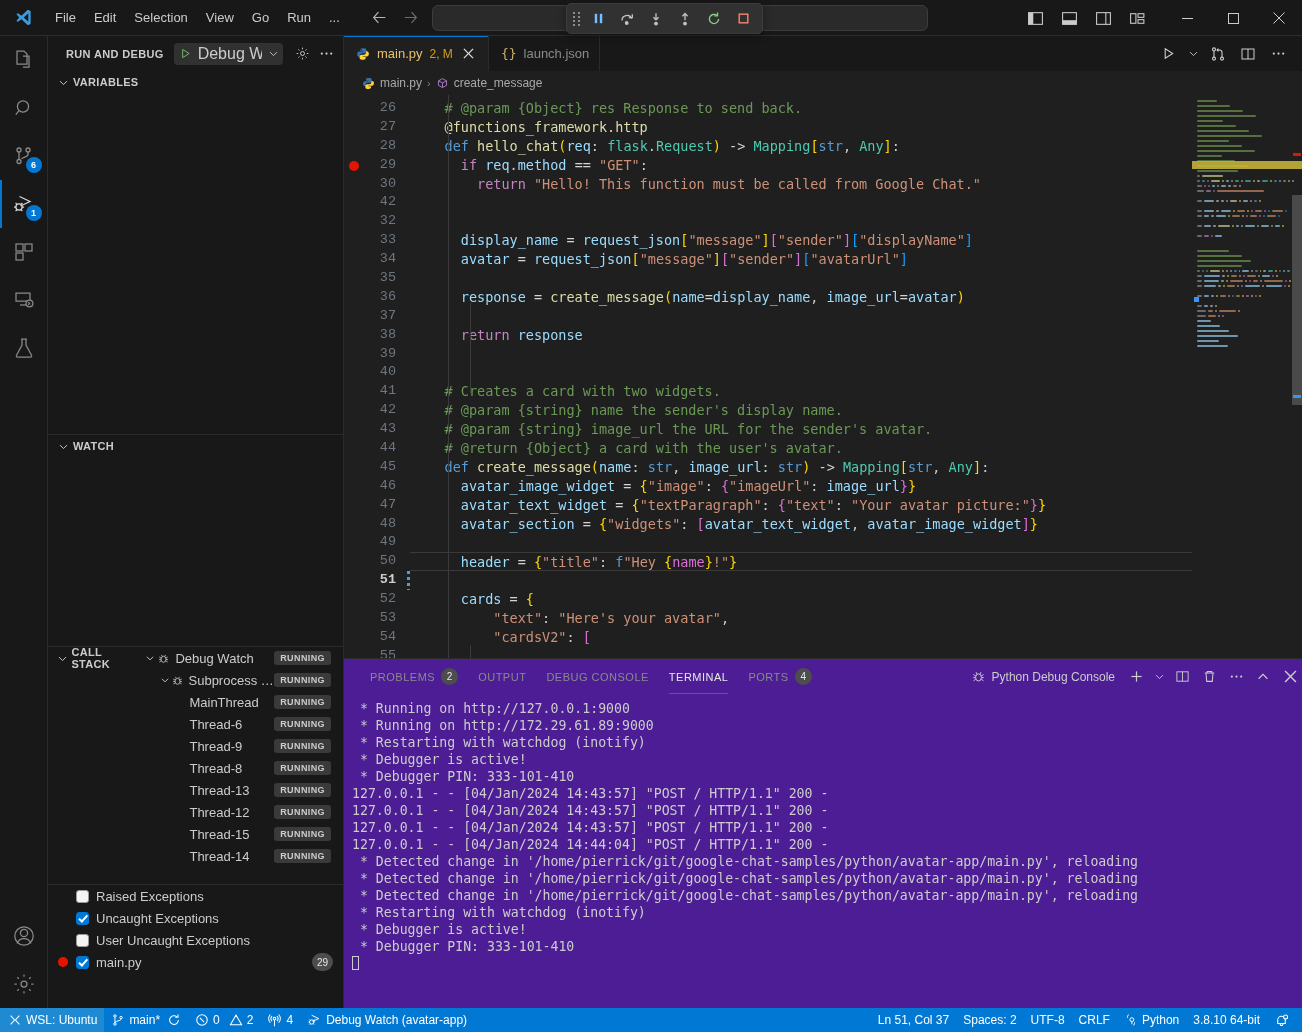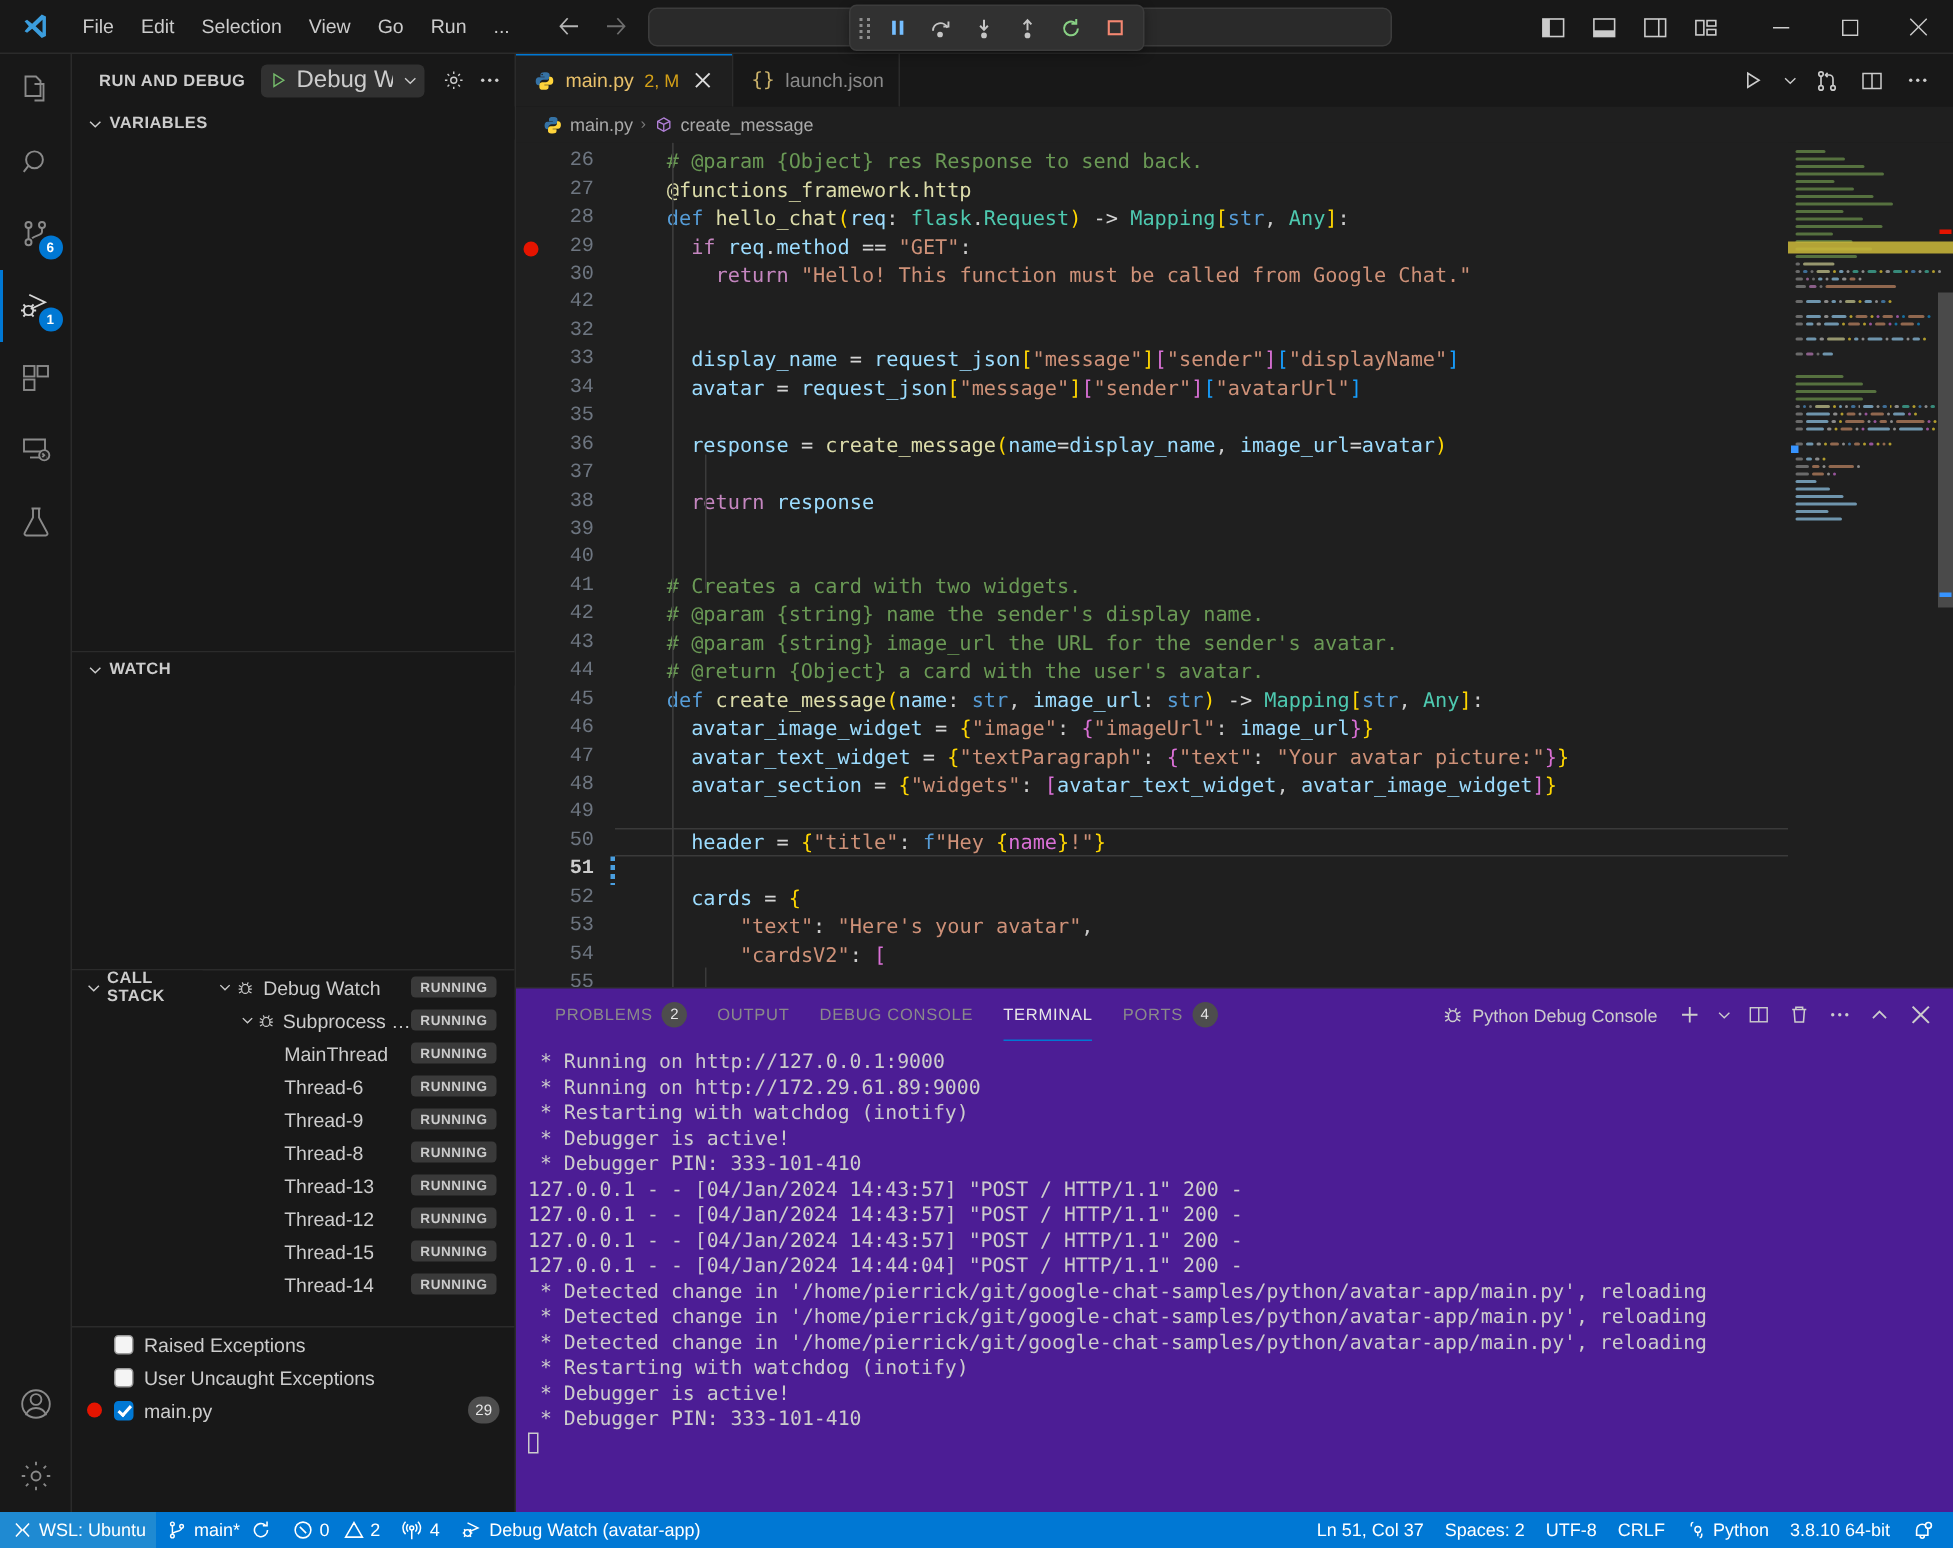--- a/index.html
+++ b/index.html
@@ -206,21 +206,21 @@
     display: flex; align-items: center; gap: 6px; font-size: 11px; letter-spacing: .5px; color: #8a8a8a;
     height: 35px; padding: 0 10px; position: relative; text-transform: uppercase; font-weight: 500;
   }
   .ptab.active { color: #e7e7e7; }
   .ptab.active::after { content: ""; position: absolute; left: 10px; right: 10px; bottom: 0; height: 1px; background: #0078d4; }
   .pbadge {
     background: #4d4d4d; color: #e7e7e7; border-radius: 9px; min-width: 17px; height: 17px;
     font-size: 10px; display: inline-flex; align-items: center; justify-content: center; padding: 0 4px;
     letter-spacing: 0;
   }
-  .panel-actions { margin-left: auto; display: flex; align-items: center; gap: 3px; padding-right: 10px; }
+  .panel-actions { margin-left: auto; display: flex; align-items: center; gap: 3px; padding-right: 0; }
   .term-name { display: flex; align-items: center; gap: 6px; font-size: 12px; color: #cccccc; margin-right: 6px; }
   .pa { width: 24px; height: 24px; display: flex; align-items: center; justify-content: center; color: #cccccc; border-radius: 4px; }
 
   .terminal { flex: 1; overflow: hidden; padding: 6px 0 0 8px; }
   .tline {
     font-family: "DejaVu Sans Mono", monospace; font-size: 13.2px; line-height: 17px;
     color: #cccccc; white-space: pre;
   }
   .tline.yellow { color: #e5e510; font-weight: 700; }
   .cursor-block { display: inline-block; width: 7px; height: 14px; border: 1px solid #cccccc; vertical-align: -2px; }
@@ -577,20 +577,25 @@
             </div>
           </div>
       </div>
 
       <div class="sec-breakpoints">
         <div class="pane-body" id="breakpoints-list">
             <div class="bp-row" style="padding-left: 10px;">
               <span style="width:18px;display:inline-block"></span>
               <span class="cbx"></span>
               <span style="margin-left:7px">Raised Exceptions</span>
+            </div>
+            <div class="bp-row" style="padding-left: 10px;">
+              <span style="width:18px;display:inline-block"></span>
+              <span class="cbx on"></span>
+              <span style="margin-left:7px">Uncaught Exceptions</span>
             </div>
             <div class="bp-row" style="padding-left: 10px;">
               <span style="width:18px;display:inline-block"></span>
               <span class="cbx"></span>
               <span style="margin-left:7px">User Uncaught Exceptions</span>
             </div>
             <div class="bp-row" style="padding-left: 10px;">
               <span class="bp-dot"></span>
               <span style="width:8px"></span>
               <span class="cbx on"></span>

